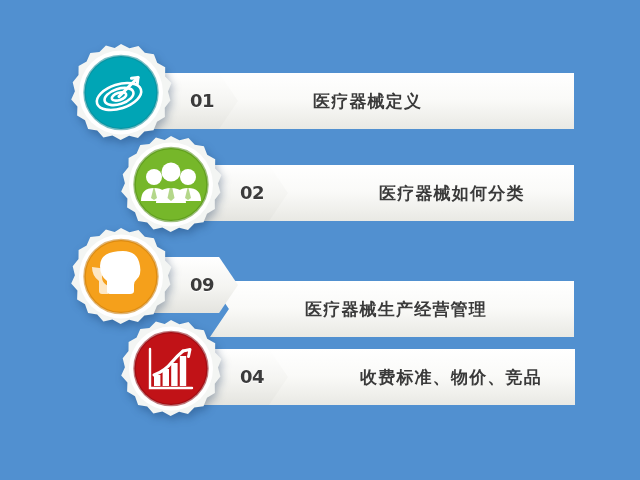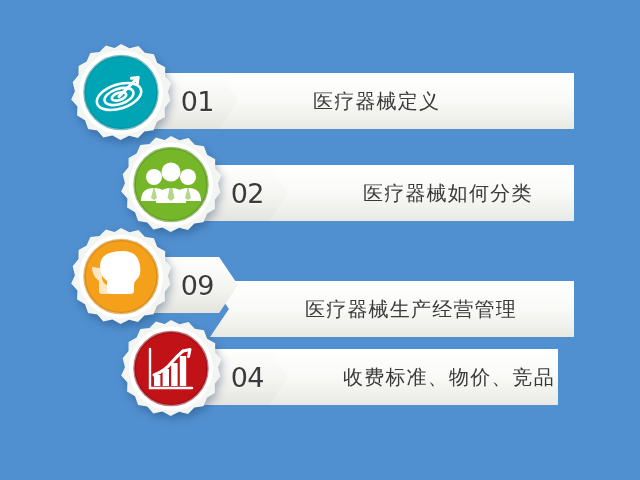--- a/index.html
+++ b/index.html
@@ -55,22 +55,22 @@
     -webkit-clip-path: polygon(0 0, 78% 0, 100% 50%, 78% 100%, 0 100%);
     clip-path: polygon(0 0, 78% 0, 100% 50%, 78% 100%, 0 100%);
     display: flex;
     align-items: center;
     justify-content: flex-end;
     padding-right: 24px;
     box-sizing: border-box;
   }
   .num-tab span {
     font-family: "DejaVu Sans", sans-serif;
-    font-weight: 400;
-    font-size: 27px;
+    font-weight: 700;
+    font-size: 18px;
     letter-spacing: -0.5px;
     color: #3b3b3b;
     text-shadow: 0 1px 0 rgba(255,255,255,0.9);
     line-height: 1;
   }
 
   
   .label-bar {
     position: absolute;
     top: 31px;
@@ -80,46 +80,46 @@
     box-shadow: 2px 4px 6px rgba(10,40,80,0.30);
     -webkit-clip-path: polygon(0 0, 100% 0, 100% 100%, 0 100%, 5.2% 50%);
     clip-path: polygon(0 0, 100% 0, 100% 100%, 0 100%, 5.2% 50%);
     display: flex;
     align-items: center;
     box-sizing: border-box;
   }
   .label-bar span {
     display: block;
     font-family: "DejaVu Sans", "Liberation Sans", sans-serif;
-    font-size: 20px;
-    font-weight: 400;
+    font-size: 17px;
+    font-weight: 700;
     color: #3a3a3a;
     letter-spacing: 1.2px;
     white-space: nowrap;
     padding-left: 47px;
   }
 
   
   .row-1 { left: 62px;  top: 42px;  }
   .row-2 { left: 112px; top: 134px; }
   .row-3 { left: 62px;  top: 226px; }
   .row-4 { left: 112px; top: 318px; }
 
   .row-1 .num-tab { left: 90px; }
   .row-2 .num-tab { left: 90px; }
   .row-3 .num-tab { left: 90px; }
   .row-4 .num-tab { left: 90px; align-items: center; }
 
   .row-1 .label-bar { left: 148px; width: 364px; }
   .row-2 .label-bar { left: 148px; width: 314px; }
   .row-3 .label-bar { left: 148px; width: 364px; margin-top: 24px; }
-  .row-4 .label-bar { left: 132px; width: 314px; }
+  .row-4 .label-bar { left: 149px; width: 314px; }
 
   .row-1 .label-bar span { margin-left: 56px; }
-  .row-2 .label-bar span { margin-left: 56px; }
+  .row-2 .label-bar span { margin-left: 72px; }
   .row-3 .label-bar span { margin-left: 48px; }
   .row-4 .label-bar span { margin-left: 52px; }
 </style>
 </head>
 <body>
 
 <div id="slide">
 
   <div class="row row-1">
 

